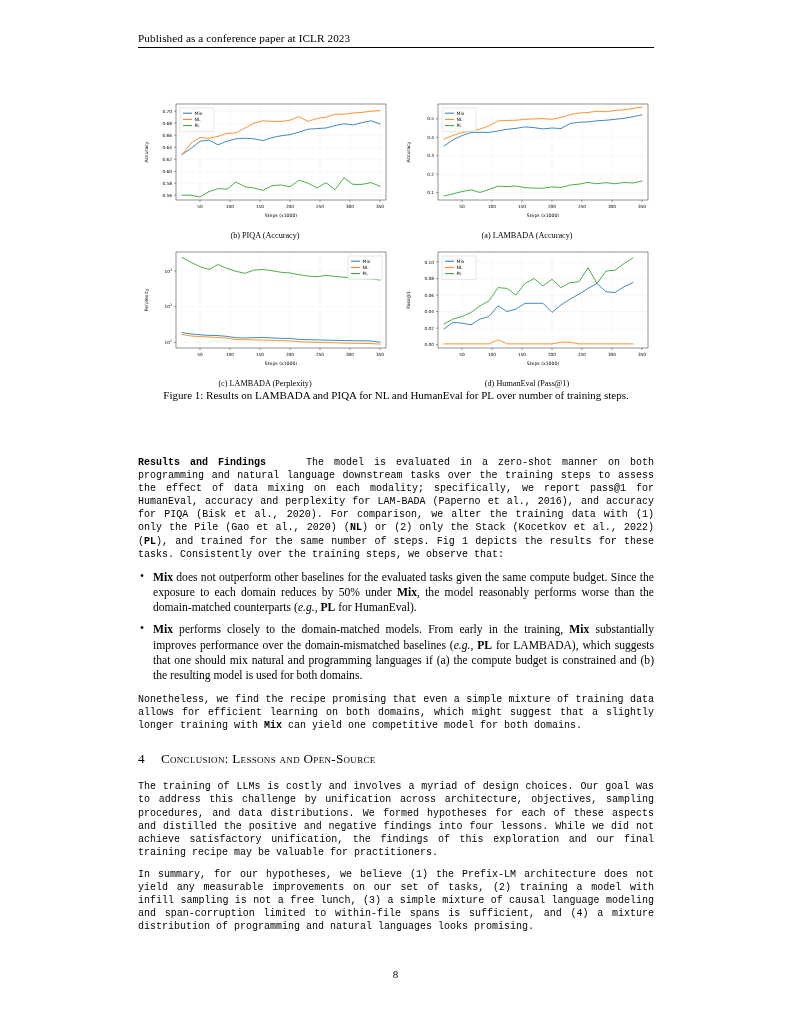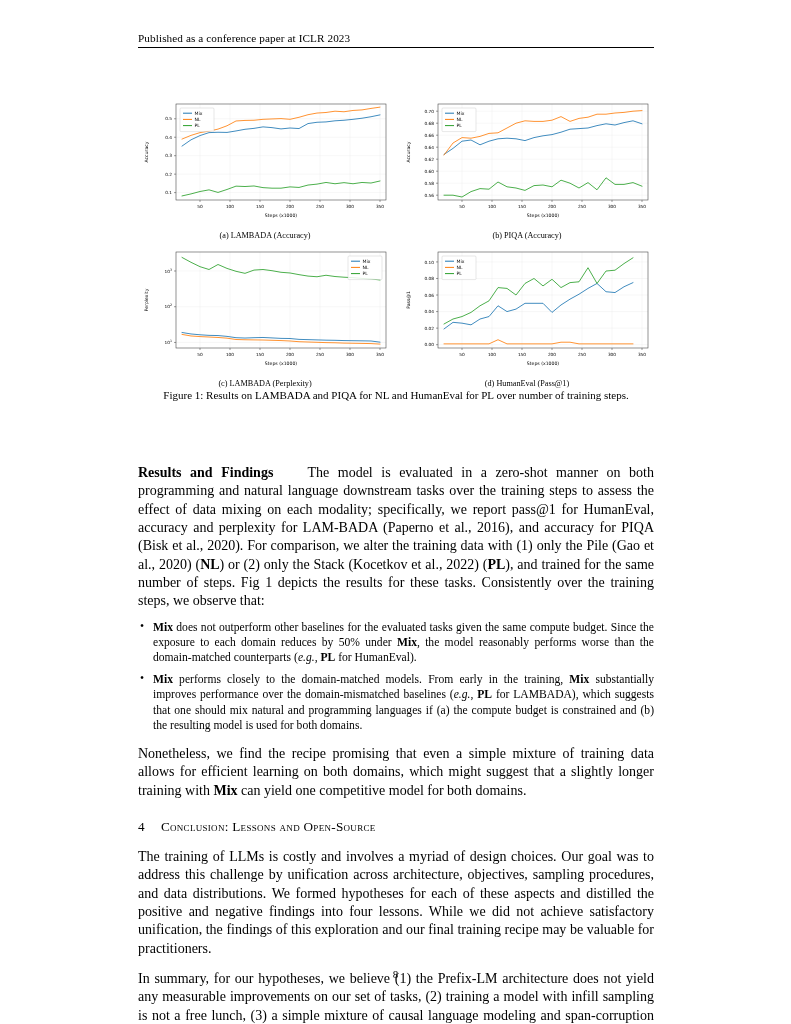--- a/index.html
+++ b/index.html
@@ -31,23 +31,24 @@
   .subfig{display:flex;flex-direction:column;align-items:center;}
   .subcap{font-size:8.2px;margin-top:3px;text-align:center;}
 
   .fig-caption{
     margin-top:0;font-size:11px;text-align:center;line-height:1.35;
   }
 
   
   .body{position:absolute;left:138px;top:452px;width:516px;}
   p.para{
-    margin:12px 0 9px 0;font-size:14px;line-height:1.31;
+    margin:4px 0 9px 0;font-size:10px;line-height:1.31;
     text-align:justify;text-justify:inter-word;
     hyphens:none;
+    font-family:Liberation Mono, monospace;
   }
   .runin{font-weight:bold;}
   .bold{font-weight:bold;}
   .ital{font-style:italic;}
 
   ul.bullets{margin:4px 0 10px 0;padding:0;list-style:none;}
   ul.bullets li{
     position:relative;padding-left:15px;margin-bottom:7px;
     font-size:11.6px;line-height:1.31;text-align:justify;
   }
@@ -82,75 +83,20 @@
 
 <div class="page">
 
   <div class="runhead">
     <div>Published as a conference paper at ICLR 2023</div>
     <div class="rule"></div>
   </div>
 
   <div class="figure">
     <div class="fig-grid">
-
-      <div class="subfig">
-        <svg class="chart" id="chart-0" width="254" height="132" viewBox="0 0 254 132">
-            <line x1="38" y1="96.62" x2="248" y2="96.62" class="grid-line"></line>
-            <line x1="38" y1="78.15" x2="248" y2="78.15" class="grid-line"></line>
-            <line x1="38" y1="59.69" x2="248" y2="59.69" class="grid-line"></line>
-            <line x1="38" y1="41.23" x2="248" y2="41.23" class="grid-line"></line>
-            <line x1="38" y1="22.77" x2="248" y2="22.77" class="grid-line"></line>
-            <line x1="62.00" y1="8" x2="62.00" y2="104" class="grid-line"></line>
-            <line x1="92.00" y1="8" x2="92.00" y2="104" class="grid-line"></line>
-            <line x1="122.00" y1="8" x2="122.00" y2="104" class="grid-line"></line>
-            <line x1="152.00" y1="8" x2="152.00" y2="104" class="grid-line"></line>
-            <line x1="182.00" y1="8" x2="182.00" y2="104" class="grid-line"></line>
-            <line x1="212.00" y1="8" x2="212.00" y2="104" class="grid-line"></line>
-            <line x1="242.00" y1="8" x2="242.00" y2="104" class="grid-line"></line>
-            <rect x="38" y="8" width="210" height="96" class="spine"></rect>
-            <line x1="36" y1="96.62" x2="38" y2="96.62" class="tickmark"></line>
-            <text x="34" y="98.22" class="tick-lbl" text-anchor="end">0.1</text>
-            <line x1="36" y1="78.15" x2="38" y2="78.15" class="tickmark"></line>
-            <text x="34" y="79.75" class="tick-lbl" text-anchor="end">0.2</text>
-            <line x1="36" y1="59.69" x2="38" y2="59.69" class="tickmark"></line>
-            <text x="34" y="61.29" class="tick-lbl" text-anchor="end">0.3</text>
-            <line x1="36" y1="41.23" x2="38" y2="41.23" class="tickmark"></line>
-            <text x="34" y="42.83" class="tick-lbl" text-anchor="end">0.4</text>
-            <line x1="36" y1="22.77" x2="38" y2="22.77" class="tickmark"></line>
-            <text x="34" y="24.37" class="tick-lbl" text-anchor="end">0.5</text>
-            <line x1="62.00" y1="104" x2="62.00" y2="106" class="tickmark"></line>
-            <text x="62.00" y="112.00" class="tick-lbl" text-anchor="middle">50</text>
-            <line x1="92.00" y1="104" x2="92.00" y2="106" class="tickmark"></line>
-            <text x="92.00" y="112.00" class="tick-lbl" text-anchor="middle">100</text>
-            <line x1="122.00" y1="104" x2="122.00" y2="106" class="tickmark"></line>
-            <text x="122.00" y="112.00" class="tick-lbl" text-anchor="middle">150</text>
-            <line x1="152.00" y1="104" x2="152.00" y2="106" class="tickmark"></line>
-            <text x="152.00" y="112.00" class="tick-lbl" text-anchor="middle">200</text>
-            <line x1="182.00" y1="104" x2="182.00" y2="106" class="tickmark"></line>
-            <text x="182.00" y="112.00" class="tick-lbl" text-anchor="middle">250</text>
-            <line x1="212.00" y1="104" x2="212.00" y2="106" class="tickmark"></line>
-            <text x="212.00" y="112.00" class="tick-lbl" text-anchor="middle">300</text>
-            <line x1="242.00" y1="104" x2="242.00" y2="106" class="tickmark"></line>
-            <text x="242.00" y="112.00" class="tick-lbl" text-anchor="middle">350</text>
-            <text x="143.0" y="121.0" class="ax-lbl" text-anchor="middle">Steps (x1000)</text>
-            <text x="10" y="56.0" class="ax-lbl" text-anchor="middle" transform="rotate(-90 10 56.0)">Accuracy</text>
-            <polyline points="44.00,50.09 53.00,43.82 62.00,39.57 71.00,36.62 80.00,36.25 89.00,36.43 98.00,34.95 107.00,33.29 116.00,32.37 125.00,30.89 134.00,31.63 143.00,32.92 152.00,32.00 161.00,32.55 170.00,27.57 179.00,26.28 188.00,25.91 197.00,24.80 206.00,24.25 215.00,23.32 224.00,22.22 233.00,20.74 242.00,18.89" class="ser" stroke="#1f77b4"></polyline>
-            <polyline points="44.00,43.08 53.00,39.38 62.00,36.62 71.00,35.14 80.00,33.11 89.00,29.78 98.00,24.98 107.00,24.43 116.00,24.25 125.00,23.32 134.00,22.95 143.00,22.58 152.00,23.32 161.00,21.29 170.00,18.71 179.00,17.05 188.00,16.49 197.00,15.20 206.00,15.75 215.00,14.46 224.00,13.91 233.00,12.43 242.00,11.14" class="ser" stroke="#ff7f0e"></polyline>
-            <polyline points="44.00,99.94 53.00,97.91 62.00,95.51 71.00,93.85 80.00,96.43 89.00,93.48 98.00,90.15 107.00,90.52 116.00,89.97 125.00,91.63 134.00,92.18 143.00,92.18 152.00,90.89 161.00,91.45 170.00,89.05 179.00,88.12 188.00,86.46 197.00,87.75 206.00,86.65 215.00,87.75 224.00,86.46 233.00,87.02 242.00,84.98" class="ser" stroke="#2ca02c"></polyline>
-            <rect x="42" y="12" width="34" height="23.6" rx="1" class="legbox"></rect>
-            <line x1="45" y1="17.20" x2="54" y2="17.20" stroke="#1f77b4" stroke-width="1"></line>
-            <text x="56.5" y="18.90" class="leg-lbl">Mix</text>
-            <line x1="45" y1="23.40" x2="54" y2="23.40" stroke="#ff7f0e" stroke-width="1"></line>
-            <text x="56.5" y="25.10" class="leg-lbl">NL</text>
-            <line x1="45" y1="29.60" x2="54" y2="29.60" stroke="#2ca02c" stroke-width="1"></line>
-            <text x="56.5" y="31.30" class="leg-lbl">PL</text>
-          </svg>
-        <div class="subcap">(a) LAMBADA (Accuracy)</div>
-      </div>
 
       <div class="subfig">
         <svg class="chart" id="chart-1" width="254" height="132" viewBox="0 0 254 132">
             <line x1="38" y1="99.20" x2="248" y2="99.20" class="grid-line"></line>
             <line x1="38" y1="87.20" x2="248" y2="87.20" class="grid-line"></line>
             <line x1="38" y1="75.20" x2="248" y2="75.20" class="grid-line"></line>
             <line x1="38" y1="63.20" x2="248" y2="63.20" class="grid-line"></line>
             <line x1="38" y1="51.20" x2="248" y2="51.20" class="grid-line"></line>
             <line x1="38" y1="39.20" x2="248" y2="39.20" class="grid-line"></line>
             <line x1="38" y1="27.20" x2="248" y2="27.20" class="grid-line"></line>
@@ -203,20 +149,75 @@
             <text x="56.5" y="18.90" class="leg-lbl">Mix</text>
             <line x1="45" y1="23.40" x2="54" y2="23.40" stroke="#ff7f0e" stroke-width="1"></line>
             <text x="56.5" y="25.10" class="leg-lbl">NL</text>
             <line x1="45" y1="29.60" x2="54" y2="29.60" stroke="#2ca02c" stroke-width="1"></line>
             <text x="56.5" y="31.30" class="leg-lbl">PL</text>
           </svg>
         <div class="subcap">(b) PIQA (Accuracy)</div>
       </div>
 
       <div class="subfig">
+        <svg class="chart" id="chart-0" width="254" height="132" viewBox="0 0 254 132">
+            <line x1="38" y1="96.62" x2="248" y2="96.62" class="grid-line"></line>
+            <line x1="38" y1="78.15" x2="248" y2="78.15" class="grid-line"></line>
+            <line x1="38" y1="59.69" x2="248" y2="59.69" class="grid-line"></line>
+            <line x1="38" y1="41.23" x2="248" y2="41.23" class="grid-line"></line>
+            <line x1="38" y1="22.77" x2="248" y2="22.77" class="grid-line"></line>
+            <line x1="62.00" y1="8" x2="62.00" y2="104" class="grid-line"></line>
+            <line x1="92.00" y1="8" x2="92.00" y2="104" class="grid-line"></line>
+            <line x1="122.00" y1="8" x2="122.00" y2="104" class="grid-line"></line>
+            <line x1="152.00" y1="8" x2="152.00" y2="104" class="grid-line"></line>
+            <line x1="182.00" y1="8" x2="182.00" y2="104" class="grid-line"></line>
+            <line x1="212.00" y1="8" x2="212.00" y2="104" class="grid-line"></line>
+            <line x1="242.00" y1="8" x2="242.00" y2="104" class="grid-line"></line>
+            <rect x="38" y="8" width="210" height="96" class="spine"></rect>
+            <line x1="36" y1="96.62" x2="38" y2="96.62" class="tickmark"></line>
+            <text x="34" y="98.22" class="tick-lbl" text-anchor="end">0.1</text>
+            <line x1="36" y1="78.15" x2="38" y2="78.15" class="tickmark"></line>
+            <text x="34" y="79.75" class="tick-lbl" text-anchor="end">0.2</text>
+            <line x1="36" y1="59.69" x2="38" y2="59.69" class="tickmark"></line>
+            <text x="34" y="61.29" class="tick-lbl" text-anchor="end">0.3</text>
+            <line x1="36" y1="41.23" x2="38" y2="41.23" class="tickmark"></line>
+            <text x="34" y="42.83" class="tick-lbl" text-anchor="end">0.4</text>
+            <line x1="36" y1="22.77" x2="38" y2="22.77" class="tickmark"></line>
+            <text x="34" y="24.37" class="tick-lbl" text-anchor="end">0.5</text>
+            <line x1="62.00" y1="104" x2="62.00" y2="106" class="tickmark"></line>
+            <text x="62.00" y="112.00" class="tick-lbl" text-anchor="middle">50</text>
+            <line x1="92.00" y1="104" x2="92.00" y2="106" class="tickmark"></line>
+            <text x="92.00" y="112.00" class="tick-lbl" text-anchor="middle">100</text>
+            <line x1="122.00" y1="104" x2="122.00" y2="106" class="tickmark"></line>
+            <text x="122.00" y="112.00" class="tick-lbl" text-anchor="middle">150</text>
+            <line x1="152.00" y1="104" x2="152.00" y2="106" class="tickmark"></line>
+            <text x="152.00" y="112.00" class="tick-lbl" text-anchor="middle">200</text>
+            <line x1="182.00" y1="104" x2="182.00" y2="106" class="tickmark"></line>
+            <text x="182.00" y="112.00" class="tick-lbl" text-anchor="middle">250</text>
+            <line x1="212.00" y1="104" x2="212.00" y2="106" class="tickmark"></line>
+            <text x="212.00" y="112.00" class="tick-lbl" text-anchor="middle">300</text>
+            <line x1="242.00" y1="104" x2="242.00" y2="106" class="tickmark"></line>
+            <text x="242.00" y="112.00" class="tick-lbl" text-anchor="middle">350</text>
+            <text x="143.0" y="121.0" class="ax-lbl" text-anchor="middle">Steps (x1000)</text>
+            <text x="10" y="56.0" class="ax-lbl" text-anchor="middle" transform="rotate(-90 10 56.0)">Accuracy</text>
+            <polyline points="44.00,50.09 53.00,43.82 62.00,39.57 71.00,36.62 80.00,36.25 89.00,36.43 98.00,34.95 107.00,33.29 116.00,32.37 125.00,30.89 134.00,31.63 143.00,32.92 152.00,32.00 161.00,32.55 170.00,27.57 179.00,26.28 188.00,25.91 197.00,24.80 206.00,24.25 215.00,23.32 224.00,22.22 233.00,20.74 242.00,18.89" class="ser" stroke="#1f77b4"></polyline>
+            <polyline points="44.00,43.08 53.00,39.38 62.00,36.62 71.00,35.14 80.00,33.11 89.00,29.78 98.00,24.98 107.00,24.43 116.00,24.25 125.00,23.32 134.00,22.95 143.00,22.58 152.00,23.32 161.00,21.29 170.00,18.71 179.00,17.05 188.00,16.49 197.00,15.20 206.00,15.75 215.00,14.46 224.00,13.91 233.00,12.43 242.00,11.14" class="ser" stroke="#ff7f0e"></polyline>
+            <polyline points="44.00,99.94 53.00,97.91 62.00,95.51 71.00,93.85 80.00,96.43 89.00,93.48 98.00,90.15 107.00,90.52 116.00,89.97 125.00,91.63 134.00,92.18 143.00,92.18 152.00,90.89 161.00,91.45 170.00,89.05 179.00,88.12 188.00,86.46 197.00,87.75 206.00,86.65 215.00,87.75 224.00,86.46 233.00,87.02 242.00,84.98" class="ser" stroke="#2ca02c"></polyline>
+            <rect x="42" y="12" width="34" height="23.6" rx="1" class="legbox"></rect>
+            <line x1="45" y1="17.20" x2="54" y2="17.20" stroke="#1f77b4" stroke-width="1"></line>
+            <text x="56.5" y="18.90" class="leg-lbl">Mix</text>
+            <line x1="45" y1="23.40" x2="54" y2="23.40" stroke="#ff7f0e" stroke-width="1"></line>
+            <text x="56.5" y="25.10" class="leg-lbl">NL</text>
+            <line x1="45" y1="29.60" x2="54" y2="29.60" stroke="#2ca02c" stroke-width="1"></line>
+            <text x="56.5" y="31.30" class="leg-lbl">PL</text>
+          </svg>
+        <div class="subcap">(a) LAMBADA (Accuracy)</div>
+      </div>
+
+      <div class="subfig">
         <svg class="chart" id="chart-2" width="254" height="132" viewBox="0 0 254 132">
             <line x1="38" y1="98.46" x2="248" y2="98.46" class="grid-line"></line>
             <line x1="38" y1="62.73" x2="248" y2="62.73" class="grid-line"></line>
             <line x1="38" y1="26.99" x2="248" y2="26.99" class="grid-line"></line>
             <line x1="62.00" y1="8" x2="62.00" y2="104" class="grid-line"></line>
             <line x1="92.00" y1="8" x2="92.00" y2="104" class="grid-line"></line>
             <line x1="122.00" y1="8" x2="122.00" y2="104" class="grid-line"></line>
             <line x1="152.00" y1="8" x2="152.00" y2="104" class="grid-line"></line>
             <line x1="182.00" y1="8" x2="182.00" y2="104" class="grid-line"></line>
             <line x1="212.00" y1="8" x2="212.00" y2="104" class="grid-line"></line>

